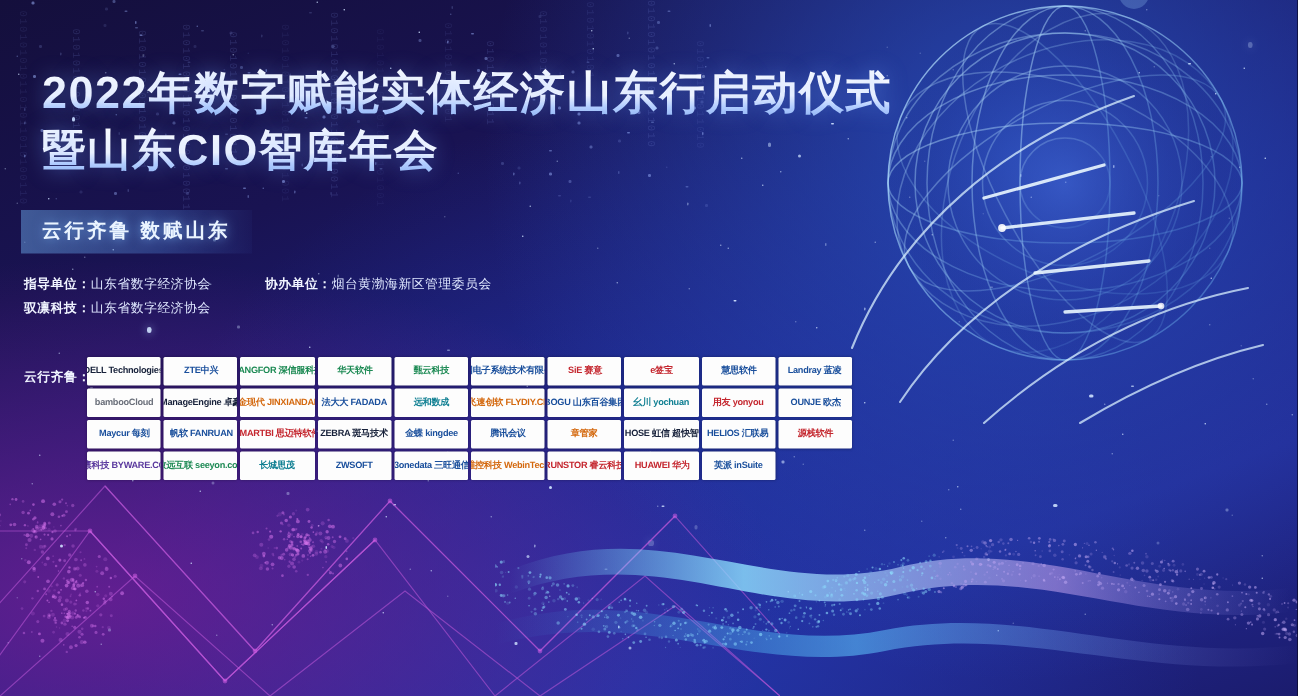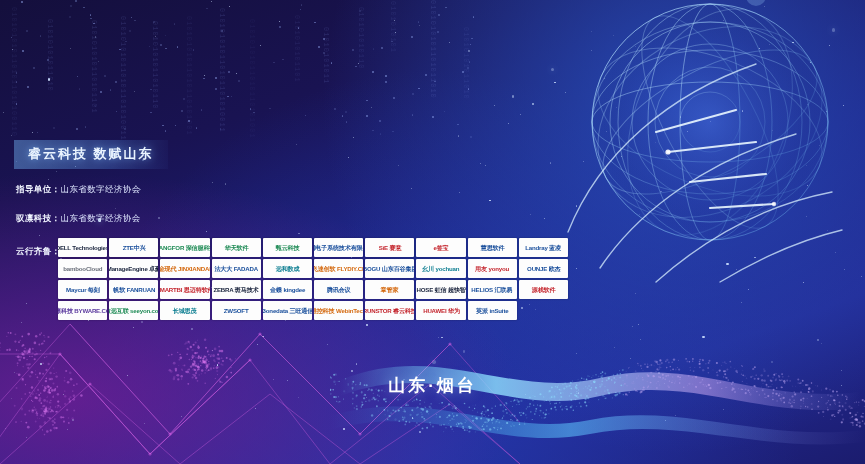--- a/index.html
+++ b/index.html
@@ -46,21 +46,21 @@
   .tagline{
     position:absolute;left:14px;top:140px;
     padding:5px 14px 6px 14px;
     background:linear-gradient(90deg,rgba(120,190,255,.42) 0%,rgba(90,150,235,.30) 60%,rgba(70,110,210,.05) 100%);
     color:#eaf4ff;font-size:13px;font-weight:bold;letter-spacing:2px;
     text-shadow:0 0 8px rgba(130,190,255,.7);
   }
 
   
   .org{position:absolute;left:16px;top:184px;display:flex;gap:36px;}
-  .org .col{display:flex;flex-direction:column;gap:18px;}
+  .org .col{display:flex;flex-direction:column;gap:5px;}
   .org .row{display:flex;font-size:8.5px;line-height:11px;color:#e6ecff;letter-spacing:.4px;white-space:nowrap;}
   .org .lbl{font-weight:bold;color:#f0f4ff;}
   .org .val{color:#dfe7ff;}
   .org .indent{padding-left:49px;}
 
   
   .sup-label{
     position:absolute;left:16px;top:246px;font-size:8.5px;font-weight:bold;
     color:#f0f4ff;letter-spacing:.4px;white-space:nowrap;
   }
@@ -1881,35 +1881,43 @@
           <circle cx="14.2" cy="57.3" r="1.15" fill="#8fe0ff" fill-opacity="0.13"></circle>
           <circle cx="109.5" cy="91.0" r="0.60" fill="#8fe0ff" fill-opacity="0.27"></circle>
           <circle cx="43.3" cy="59.4" r="0.54" fill="#8fe0ff" fill-opacity="0.25"></circle>
           <circle cx="311.5" cy="57.5" r="0.98" fill="#b9a2ef" fill-opacity="0.54"></circle>
           <circle cx="87.9" cy="90.1" r="0.51" fill="#8fe0ff" fill-opacity="0.13"></circle>
           <circle cx="312.9" cy="56.1" r="1.17" fill="#b9a2ef" fill-opacity="0.38"></circle>
         </g>
     </svg>
   </div>
 
-
-  <div class="tagline">睿云科技  数赋山东</div>
+  <div class="title-wrap">
+    <div class="title l1">2022年数字赋能实体经济山东行启动仪式</div>
+    <div class="title l2">暨山东CIO智库年会</div>
+  </div>
+
+  <div class="tagline">云行齐鲁  数赋山东</div>
 
   <div class="org">
     <div class="col">
       <div class="row">
         <span class="lbl">指导单位：</span>
         <span class="val">山东省数字经济协会</span>
       </div>
       <div class="row">
         <span class="lbl">驭凛科技：</span>
         <span class="val">山东省数字经济协会</span>
       </div>
     </div>
     <div class="col">
+      <div class="row">
+        <span class="lbl">协办单位：</span>
+        <span class="val">烟台黄渤海新区管理委员会</span>
+      </div>
     </div>
   </div>
 
   <div class="sup-label">云行齐鲁：</div>
   <div class="logo-grid" id="logo-grid">
       <div class="logo-row">
         <div class="logo c-dark">
           <span>DELL Technologies</span>
         </div>
         <div class="logo c-blue">
@@ -2031,15 +2039,14 @@
         </div>
         <div class="logo c-blue">
           <span>英派 inSuite</span>
         </div>
         <div class="logo c-grey" style="visibility: hidden;">
           <span></span>
         </div>
       </div>
     </div>
 
-  <div class="location">山东·烟台</div>
 
 </div>
 
 </body></html>

